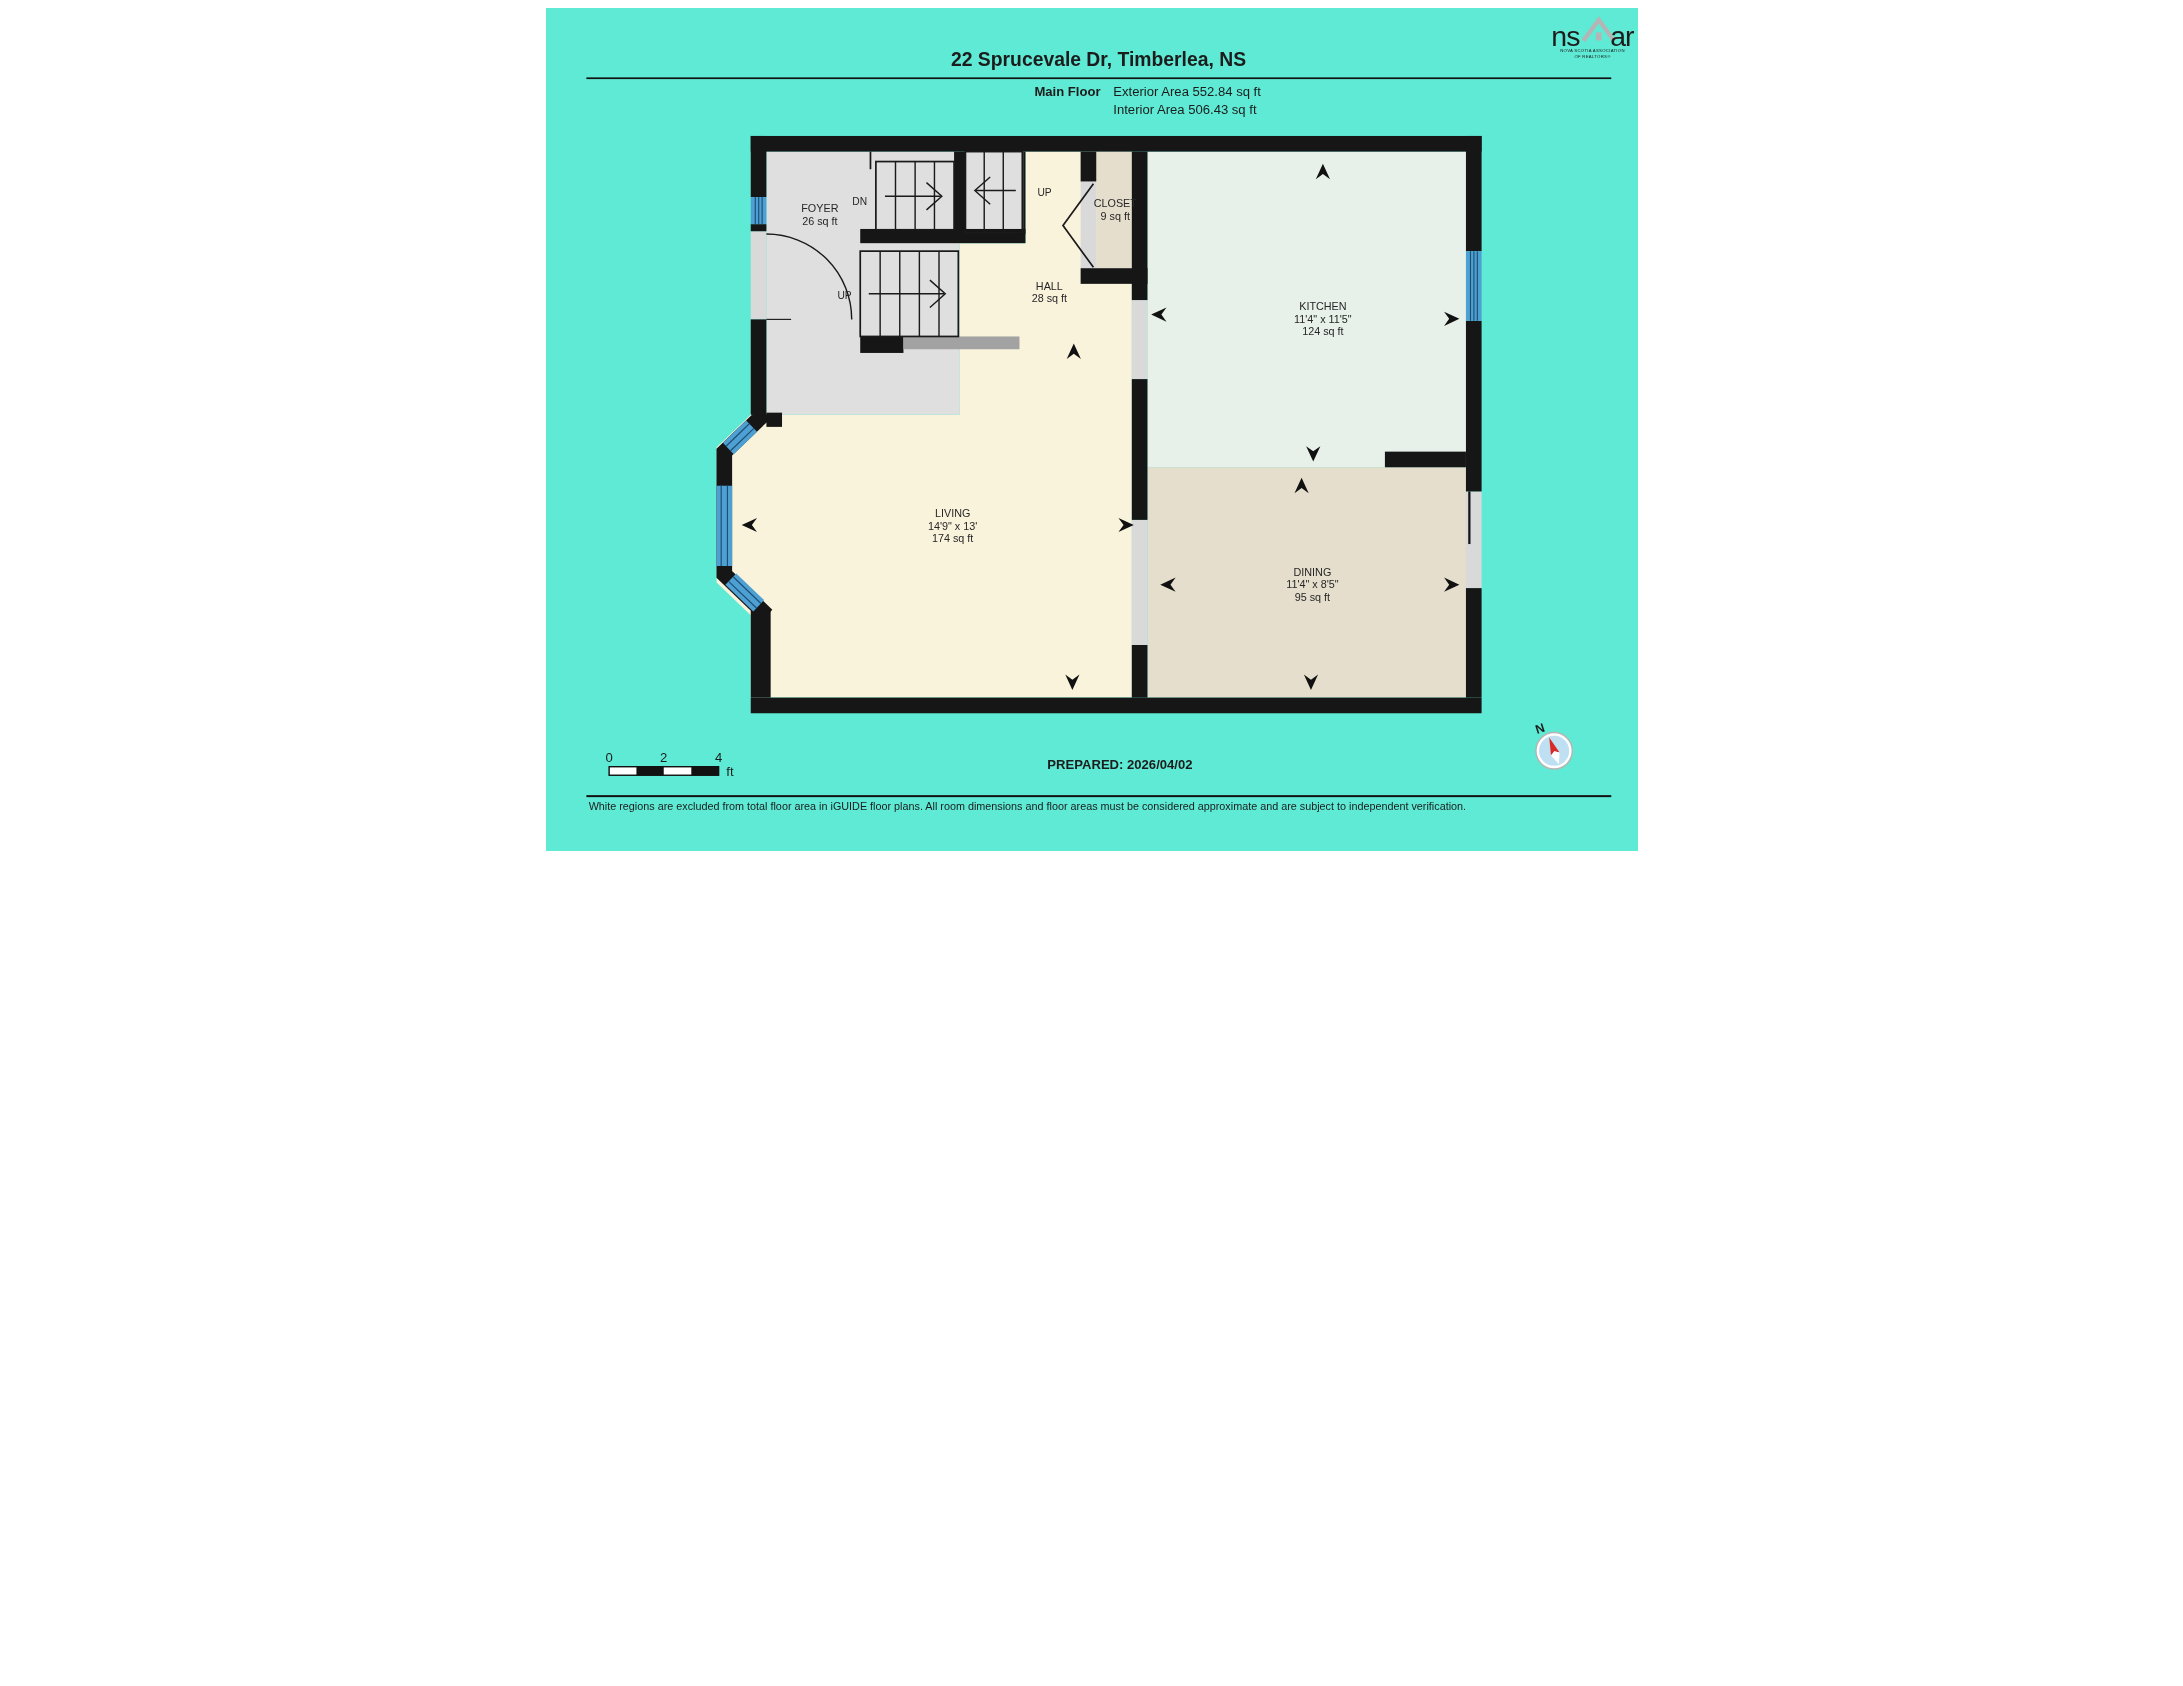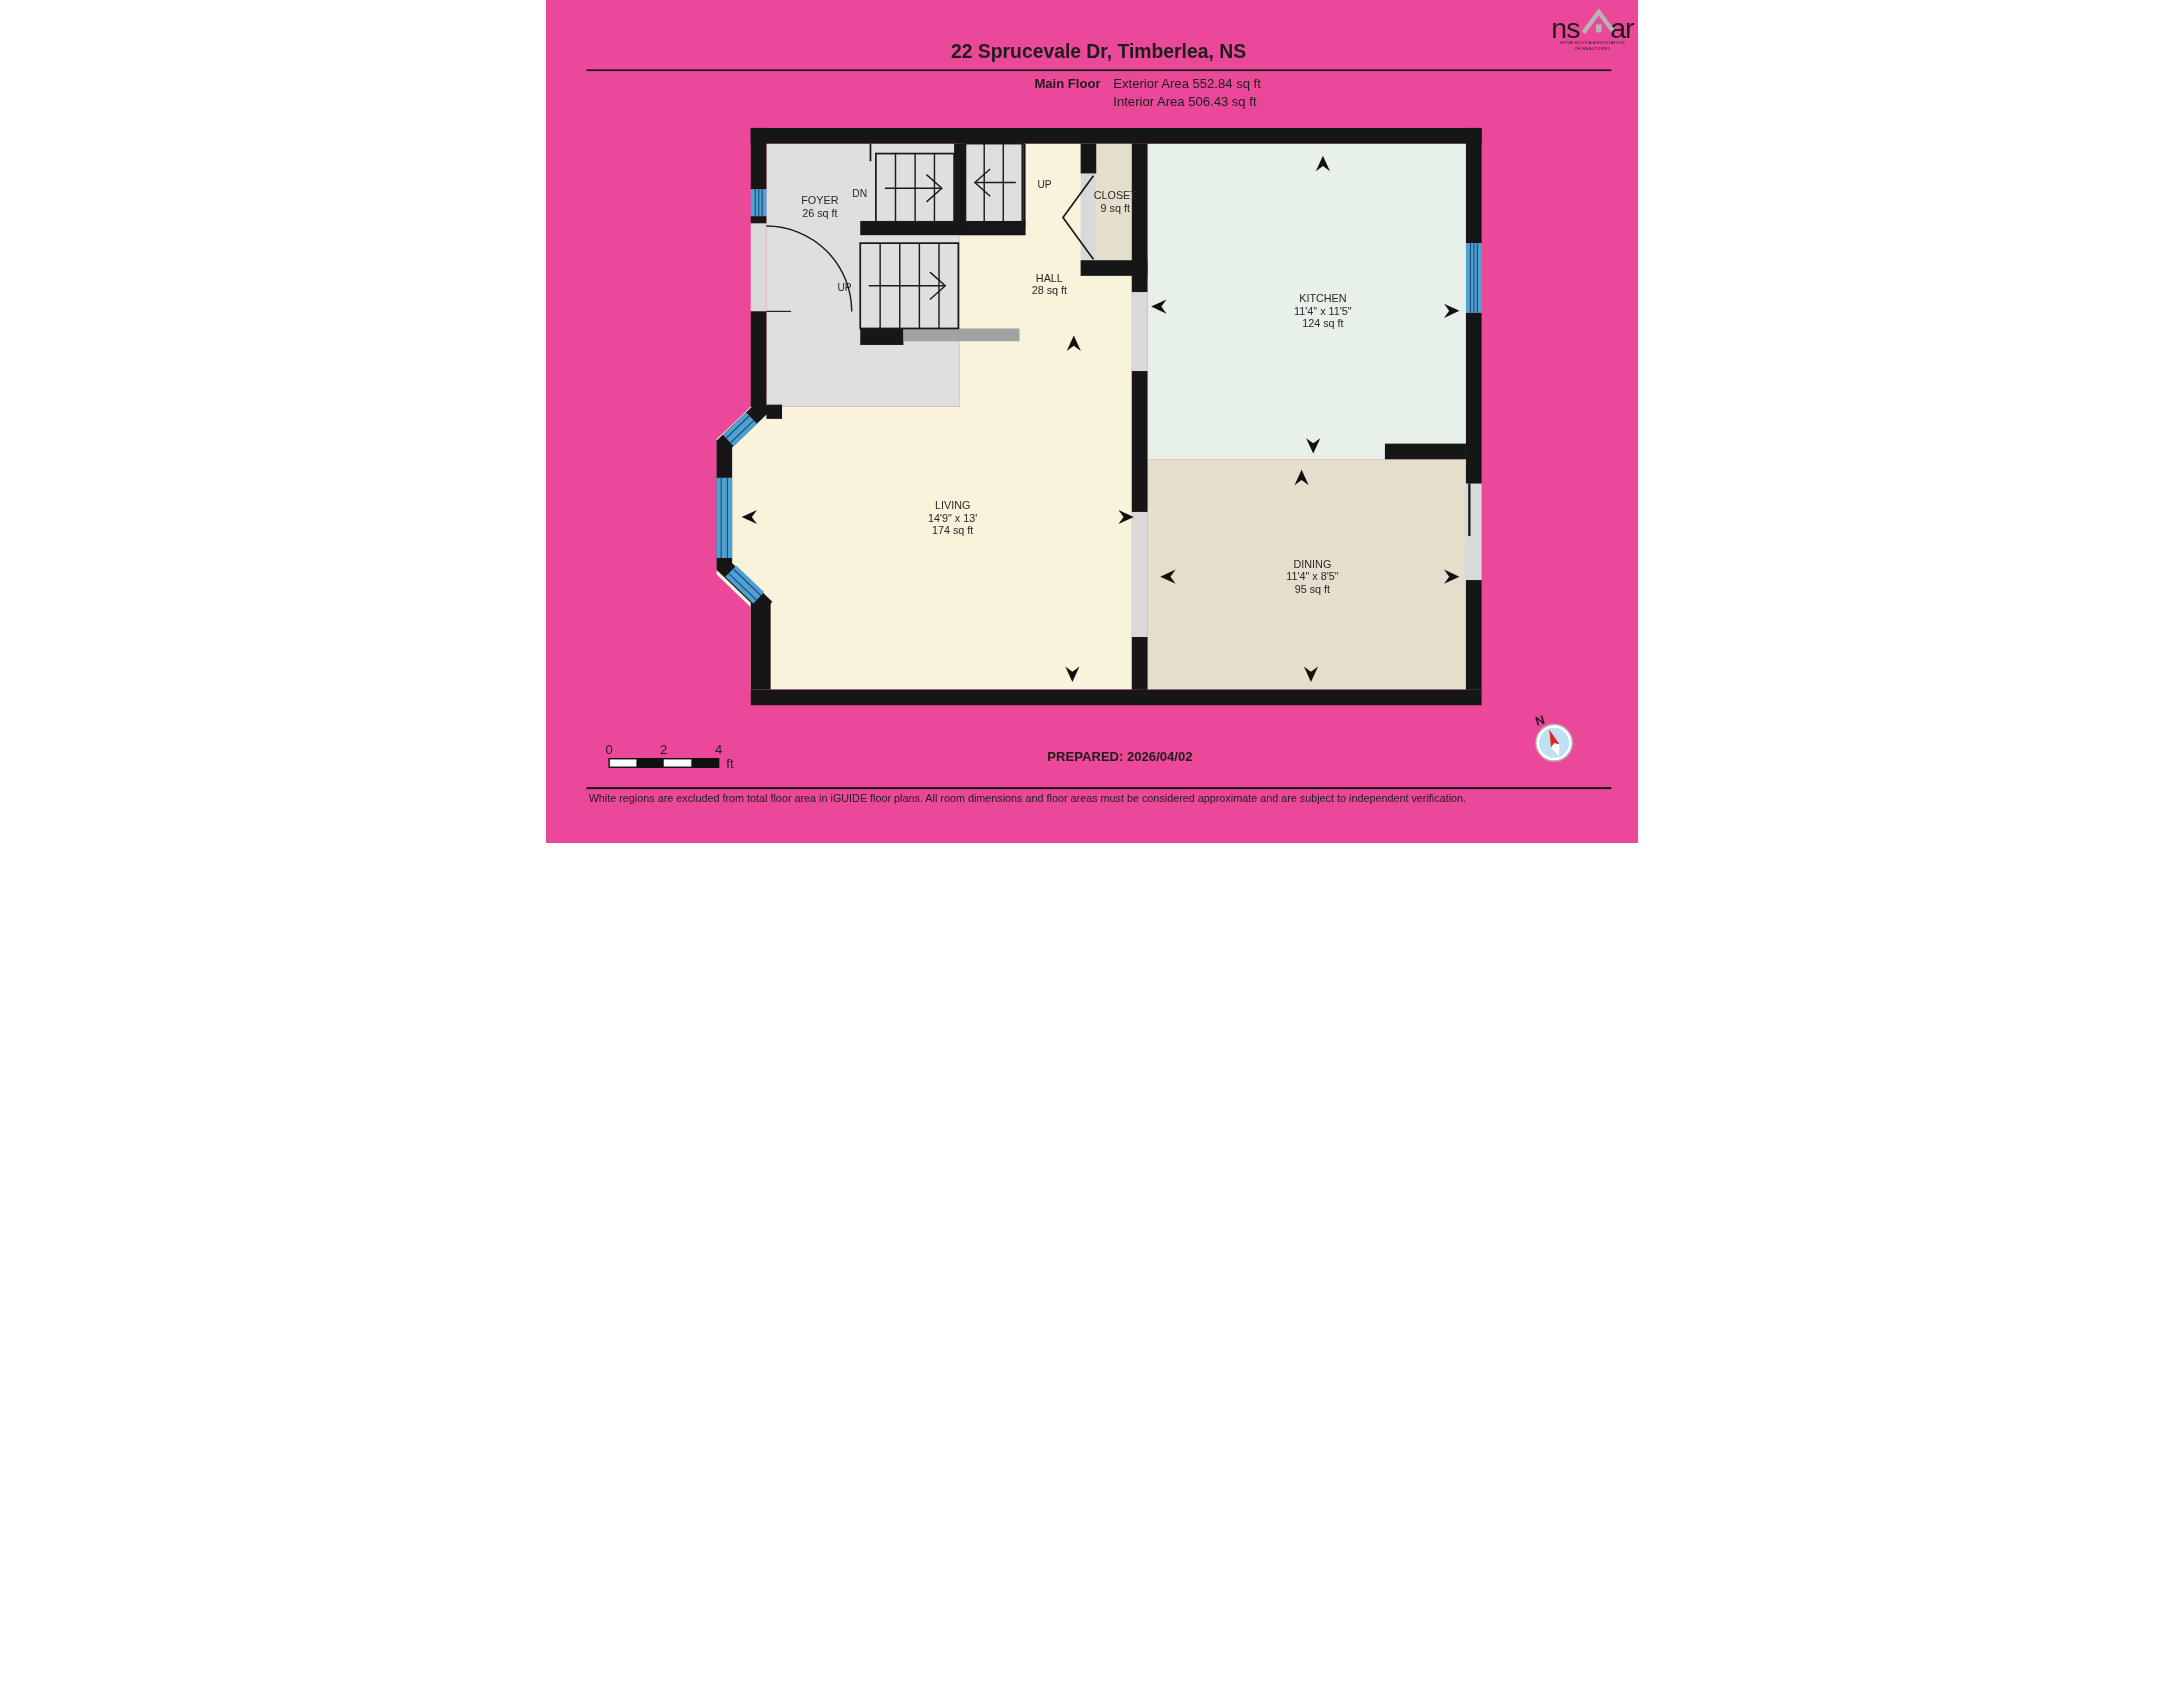--- a/index.html
+++ b/index.html
@@ -1,16 +1,16 @@
 <!DOCTYPE html>
 <html style="font-size:9px"><head>
 <meta charset="utf-8">
 <style>
   html,body{margin:0;padding:0;background:#ffffff;}
-  .page{width:1092px;margin:0 auto;background:#ec4899;text-align:right;}
+  .page{width:1092px;margin:8px auto;background:#5eead4;text-align:right;}
   svg{display:block;width:100%;height:auto;}
   text{font-family:"Liberation Sans", sans-serif;fill:#1c1c1c;}
   .title{font-size:68px;font-weight:bold;}
   .hsub{font-size:46px;}
   .hsub-b{font-size:46px;font-weight:bold;}
   .room{font-size:38px;fill:#262626;}
   .stairlbl{font-size:36px;fill:#262626;}
   .scalenum{font-size:46px;}
   .prepared{font-size:46px;font-weight:600;}
   .disclaimer{font-size:38px;}

